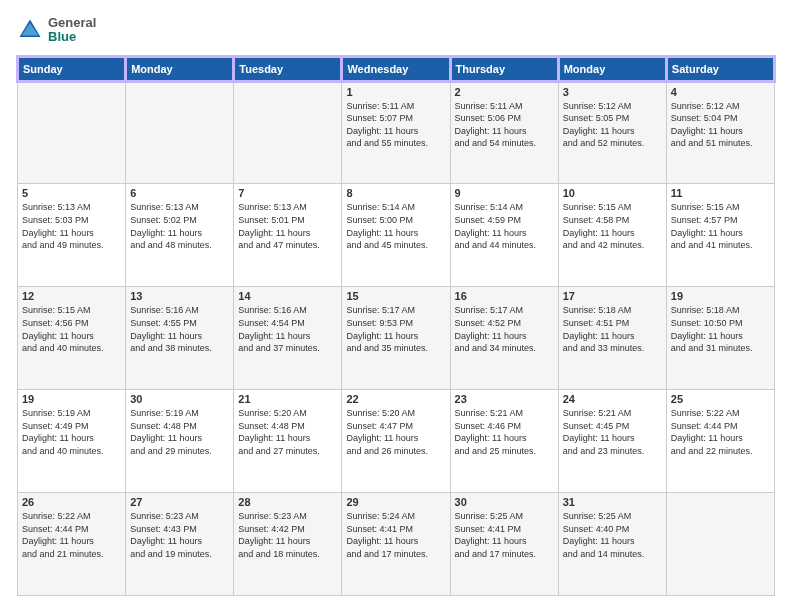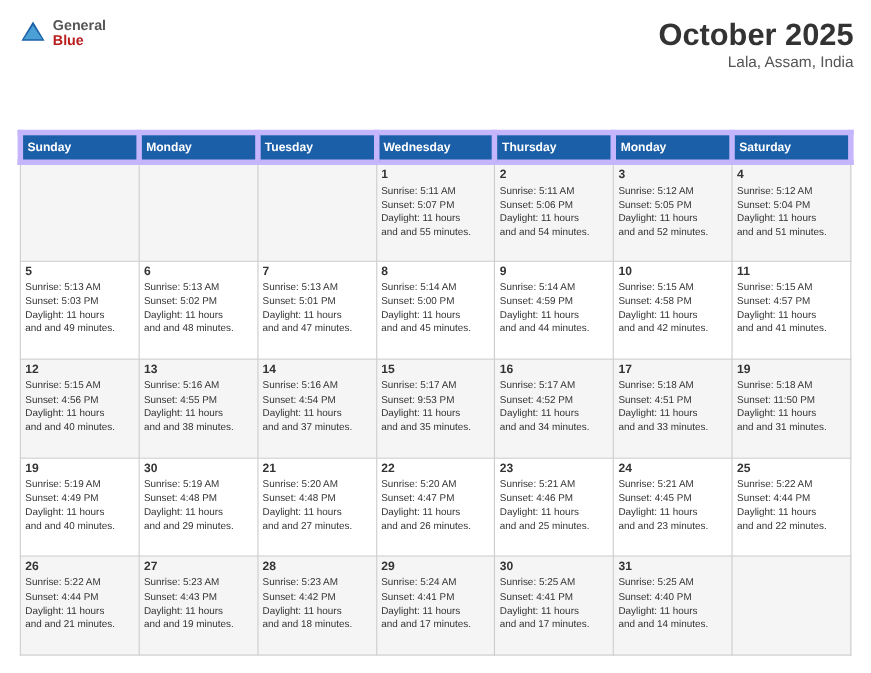--- a/index.html
+++ b/index.html
@@ -9,42 +9,41 @@
       font-family: Arial, sans-serif;
       background: #fff;
       overflow: hidden;
     }
     .page {
       width: 792px;
       height: 612px;
       padding: 16px;
       display: flex;
       flex-direction: column;
-      gap: 44px;
     }
     .header {
       display: flex;
       justify-content: space-between;
       align-items: flex-start;
       margin-bottom: 10px;
     }
     .logo {
       display: flex;
       align-items: center;
     }
     .logo-text {
       display: flex;
       flex-direction: column;
       font-size: 13px;
       font-weight: bold;
       color: #333;
       line-height: 1.1;
     }
     .logo-text .general { color: #555; }
-    .logo-text .blue { color: #b91c1c; }
+    .logo-text .blue { color: #0f766e; }
     .logo-icon {
       width: 28px;
       height: 28px;
       margin-right: 4px;
     }
     .title-block {
       text-align: right;
     }
     .title-block h1 {
       font-size: 28px;
@@ -63,21 +62,21 @@
       width: 100%;
       table-layout: fixed;
     }
     .calendar th {
       background: #1a5fa8;
       color: #fff;
       font-size: 11px;
       font-weight: bold;
       padding: 5px 4px;
       text-align: left;
-      border: 5px solid #c4b5fd;
+      border: 3px solid #c4b5fd;
     }
     .calendar td {
       border: 1px solid #ccc;
       vertical-align: top;
       padding: 3px 4px;
       font-size: 9.5px;
       color: #333;
       height: 80px;
     }
     .calendar tr:nth-child(odd) td {
@@ -107,24 +106,20 @@
     <div class="logo">
       <svg class="logo-icon" viewBox="0 0 40 40">
         <polygon points="20,5 35,30 5,30" fill="#1a5fa8"></polygon>
         <polygon points="20,10 32,28 8,28" fill="#4a9fd4"></polygon>
       </svg>
       <div class="logo-text">
         <span class="general">General</span>
         <span class="blue">Blue</span>
       </div>
     </div>
-    <div class="title-block">
-      <h1>October 2025</h1>
-      <h2>Lala, Assam, India</h2>
-    </div>
   </div>
 
   <table class="calendar">
     <thead>
       <tr>
       <th>Sunday</th>
           <th>Monday</th>
           <th>Tuesday</th>
           <th>Wednesday</th>
           <th>Thursday</th>
@@ -204,21 +199,21 @@
           <td>
             <span class="day-num">16</span>
             <div class="cell-text"><span>Sunrise: 5:17 AM</span><br><span>Sunset: 4:52 PM</span><br><span>Daylight: 11 hours</span><br><span>and and 34 minutes.</span></div>
           </td>
           <td>
             <span class="day-num">17</span>
             <div class="cell-text"><span>Sunrise: 5:18 AM</span><br><span>Sunset: 4:51 PM</span><br><span>Daylight: 11 hours</span><br><span>and and 33 minutes.</span></div>
           </td>
           <td>
             <span class="day-num">19</span>
-            <div class="cell-text"><span>Sunrise: 5:18 AM</span><br><span>Sunset: 11:50 PM</span><br><span>Daylight: 11 hours</span><br><span>and and 31 minutes.</span></div>
+            <div class="cell-text"><span>Sunrise: 5:18 AM</span><br><span>Sunset: 10:50 PM</span><br><span>Daylight: 11 hours</span><br><span>and and 31 minutes.</span></div>
           </td>
         </tr>
         <tr>
           <td>
             <span class="day-num">19</span>
             <div class="cell-text"><span>Sunrise: 5:19 AM</span><br><span>Sunset: 4:49 PM</span><br><span>Daylight: 11 hours</span><br><span>and and 40 minutes.</span></div>
           </td>
           <td>
             <span class="day-num">30</span>
             <div class="cell-text"><span>Sunrise: 5:19 AM</span><br><span>Sunset: 4:48 PM</span><br><span>Daylight: 11 hours</span><br><span>and and 29 minutes.</span></div>

